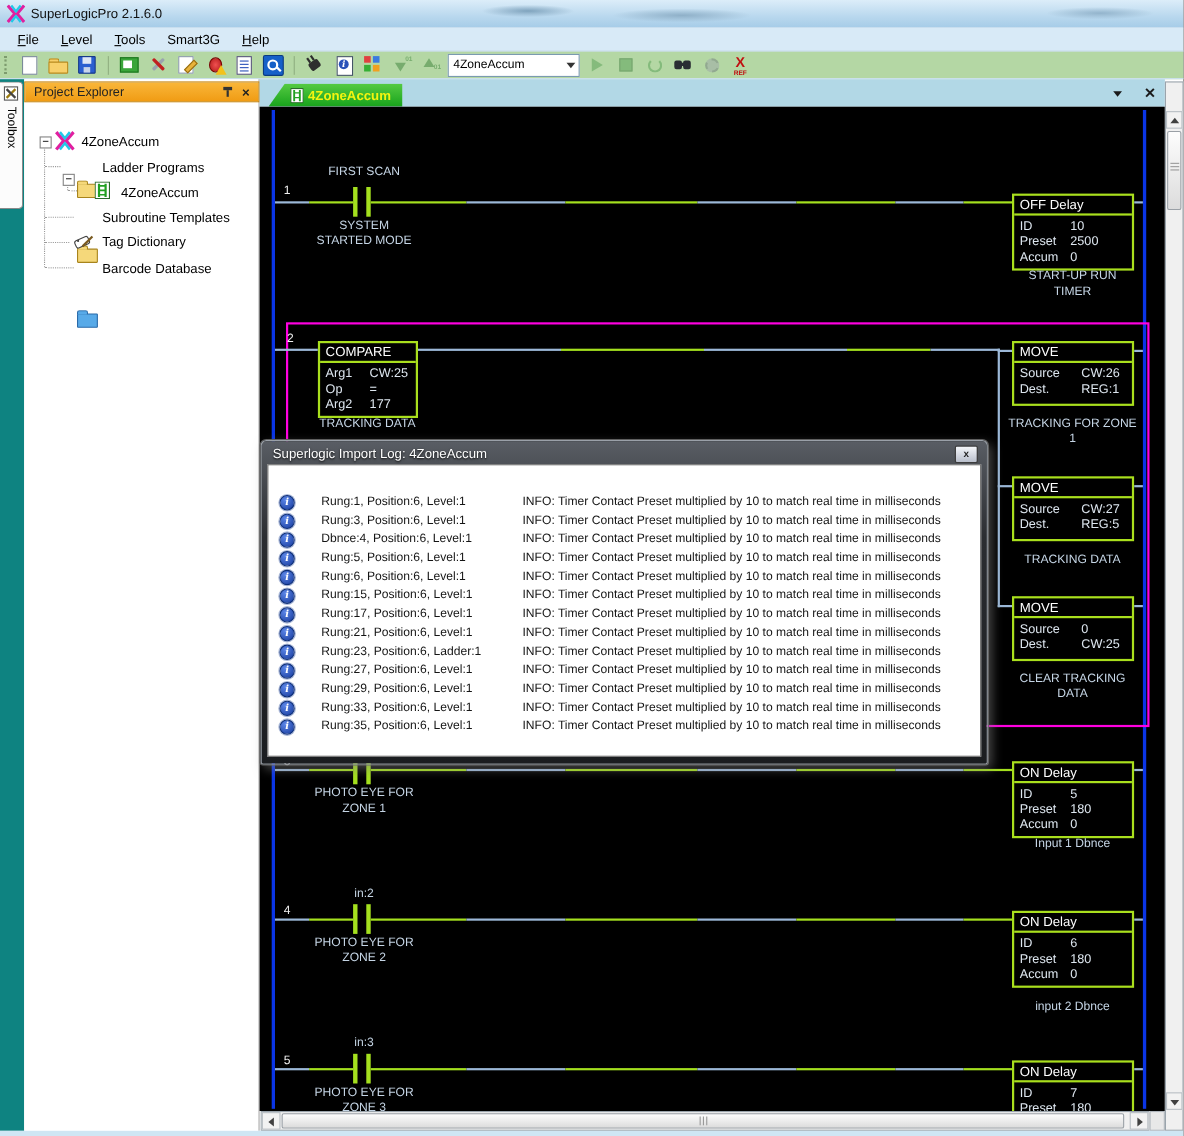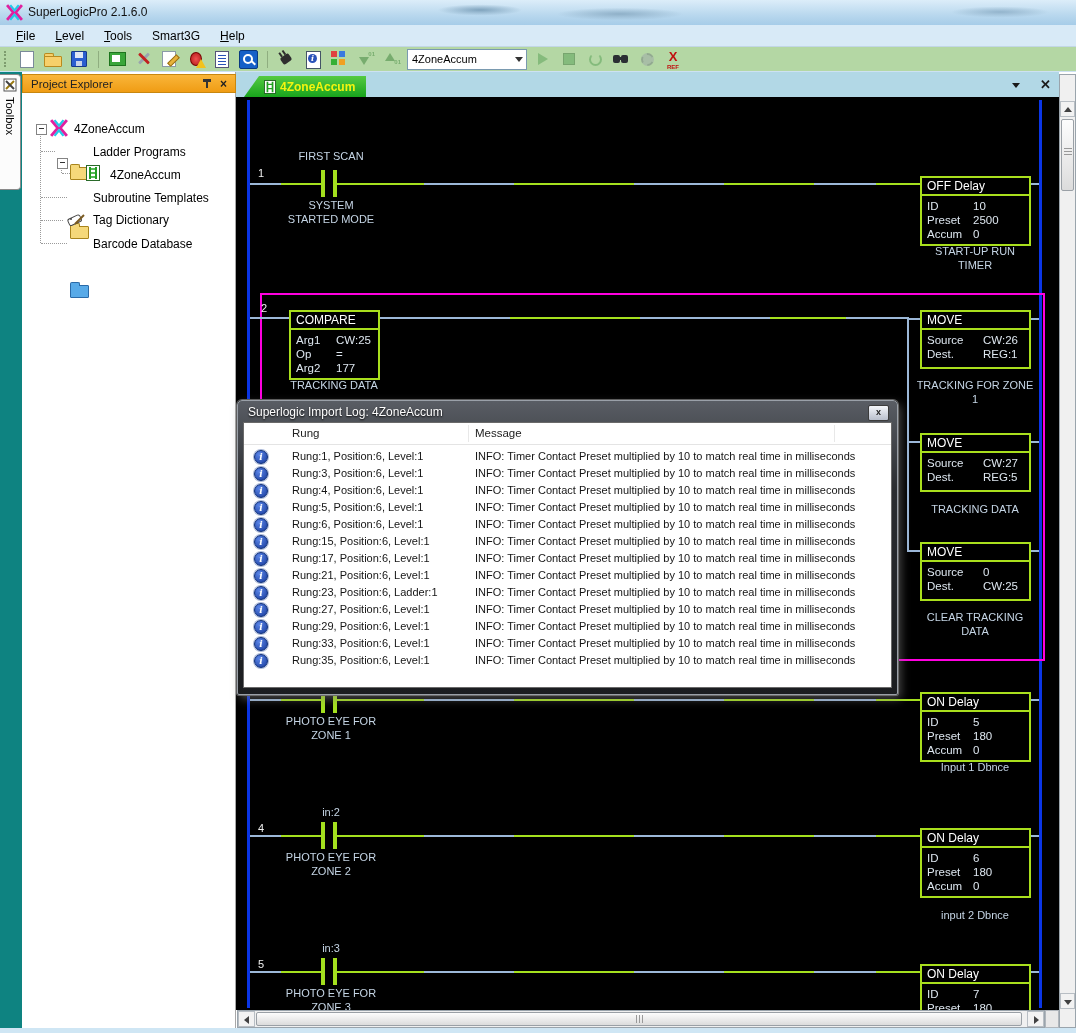--- a/index.html
+++ b/index.html
@@ -591,39 +591,33 @@
   <div class="sb-btn" style="left:0;top:918px;width:15px;height:16px">
     <div class="tri" style="left:3px;top:6px;border-left:4px solid transparent;border-right:4px solid transparent;border-top:5px solid #404040"></div>
   </div>
 </div>
 <div class="abs" style="left:1045px;top:1010px;width:14px;height:18px;background:#e8e8e8;border:1px solid #b0b6bc;box-sizing:border-box"></div>
 
 <div class="abs dialog">
   <div class="dlg-title">Superlogic Import Log: 4ZoneAccum</div>
   <div class="dlg-close">x</div>
   <div class="dlg-body">
-    <div class="dlg-head">
-      <div class="dlg-col" style="left:48px">Rung</div>
-      <div class="dlg-col" style="left:231px">Message</div>
-      <div class="col-div" style="left:224px"></div>
-      <div class="col-div" style="left:590px"></div>
-    </div>
     <div class="lrow" style="top:25px">
         <div class="ic">i</div>
         <div class="rg">Rung:1, Position:6, Level:1</div>
         <div class="ms">INFO: Timer Contact Preset multiplied by 10 to match real time in milliseconds</div>
       </div>
     <div class="lrow" style="top:42px">
         <div class="ic">i</div>
         <div class="rg">Rung:3, Position:6, Level:1</div>
         <div class="ms">INFO: Timer Contact Preset multiplied by 10 to match real time in milliseconds</div>
       </div>
     <div class="lrow" style="top:59px">
         <div class="ic">i</div>
-        <div class="rg">Rung:4, Position:6, Level:1</div>
+        <div class="rg">Dbnce:4, Position:6, Level:1</div>
         <div class="ms">INFO: Timer Contact Preset multiplied by 10 to match real time in milliseconds</div>
       </div>
     <div class="lrow" style="top:76px">
         <div class="ic">i</div>
         <div class="rg">Rung:5, Position:6, Level:1</div>
         <div class="ms">INFO: Timer Contact Preset multiplied by 10 to match real time in milliseconds</div>
       </div>
     <div class="lrow" style="top:93px">
         <div class="ic">i</div>
         <div class="rg">Rung:6, Position:6, Level:1</div>

